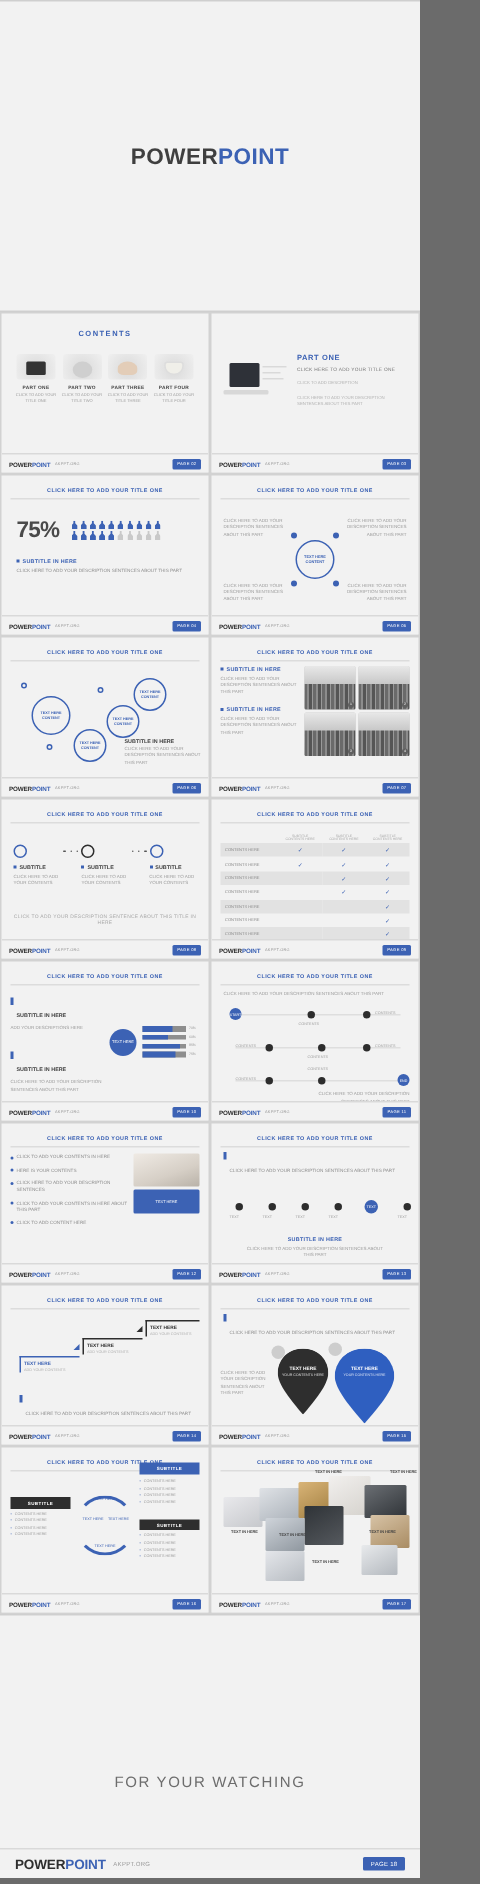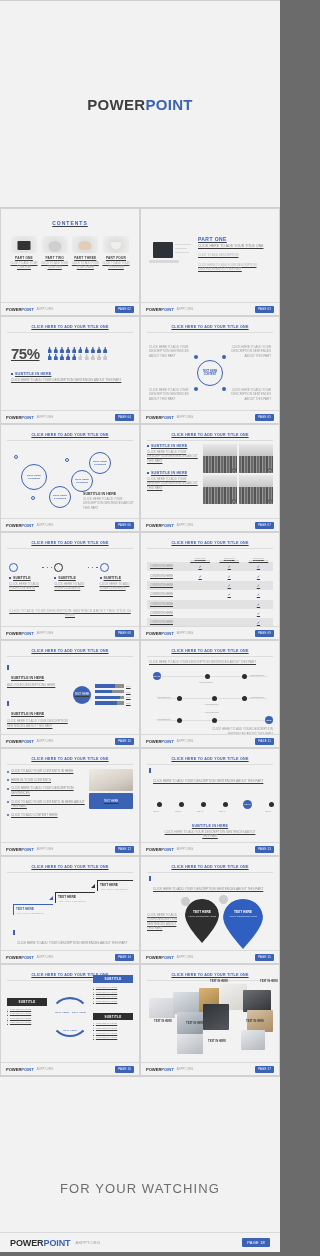--- a/index.html
+++ b/index.html
@@ -21,25 +21,25 @@
   .cover-title{ font-size:15px; font-weight:bold; letter-spacing:.3px; }
   .c-dark{ color:#3f3f3f; } .c-blue{ color:#3c62b4; }
 
   .thanks{
     width:280px; height:176px; background:#f2f2f2;
     border-top:1px solid #cfcfcf;
     display:flex; align-items:flex-start; justify-content:center; flex-direction:column;
     position:relative; padding-top:46px; align-items:center;
   }
   .thanks-title{ font-size:17px; font-weight:bold; letter-spacing:.5px; }
-  .thanks-sub{ font-size:13px; color:#6d6d6d; letter-spacing:1.1px; margin-top:2px; }
+  .thanks-sub{ font-size:10px; color:#6d6d6d; letter-spacing:1.1px; margin-top:2px; }
 
   
   .rows{ display:flex; flex-direction:column; }
-  .row{ display:flex;text-decoration:underline; }
+  .row{ display:flex; }
   .slide{
     width:140px; height:108px; background:#f2f2f2;
     border:1px solid #d2d2d2; position:relative; overflow:hidden;
     padding:5px 6px 0 6px;
   }
   .slide.tall{ height:112px; }
 
   
   .sheader{
     text-align:center; font-size:3.6px; font-weight:bold; color:#3c62b4;

